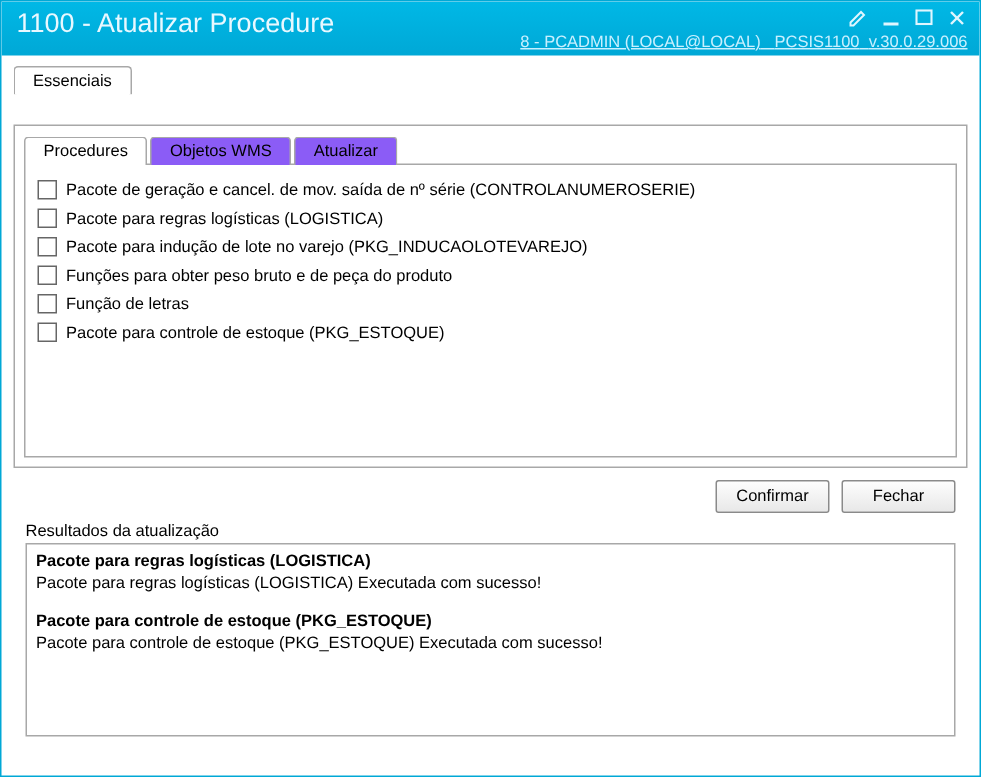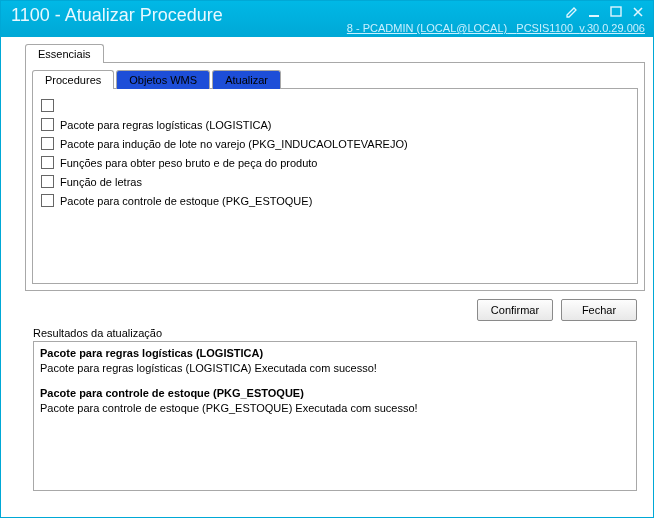--- a/index.html
+++ b/index.html
@@ -48,49 +48,50 @@
   .win-btn {
     width: 16px; height: 14px;
     color: #dff6ff;
     font-size: 12px;
     line-height: 12px;
     text-align: center;
     cursor: pointer;
   }
   .win-btn svg { width: 14px; height: 14px; display:block; }
   .content {
-    padding: 6px 8px 8px 24px;
+    padding: 6px 8px 8px 8px;
     height: calc(100% - 46px);
     display: flex;
     flex-direction: column;
   }
   .outer-tabs {
     display: flex;
     margin-bottom: 0;
   }
   .tab {
     border: 1px solid #a8a8a8;
     border-bottom: none;
-    background: #1d4ed8;
+    background: #8b5cf6;
     padding: 3px 12px;
     font-size: 11px;
     border-radius: 3px 3px 0 0;
     margin-right: 2px;
     cursor: pointer;
     position: relative;
     top: 1px;
   }
   .tab.active {
     background: #fff;
     z-index: 2;
   }
   .outer-frame {
     border: 1px solid #a8a8a8;
     flex: 0 0 auto;
     padding: 6px 6px 6px 6px;
+    margin-top: 21px;
   }
   .inner-tabs {
     display: flex;
   }
   .inner-frame {
     border: 1px solid #a8a8a8;
     padding: 10px 8px;
     min-height: 196px;
   }
   .chk-row {
@@ -179,20 +180,21 @@
   </div>
   <div class="outer-frame">
     <div class="inner-tabs">
       <div class="tab active">Procedures</div>
       <div class="tab">Objetos WMS</div>
       <div class="tab">Atualizar</div>
     </div>
     <div class="inner-frame">
       <div class="chk-row">
           <div class="chk"></div>
+          <span>Pacote de geração e cancel. de mov. saída de nº série (CONTROLANUMEROSERIE)</span>
         </div>
       <div class="chk-row">
           <div class="chk"></div>
           <span>Pacote para regras logísticas (LOGISTICA)</span>
         </div>
       <div class="chk-row">
           <div class="chk"></div>
           <span>Pacote para indução de lote no varejo (PKG_INDUCAOLOTEVAREJO)</span>
         </div>
       <div class="chk-row">

